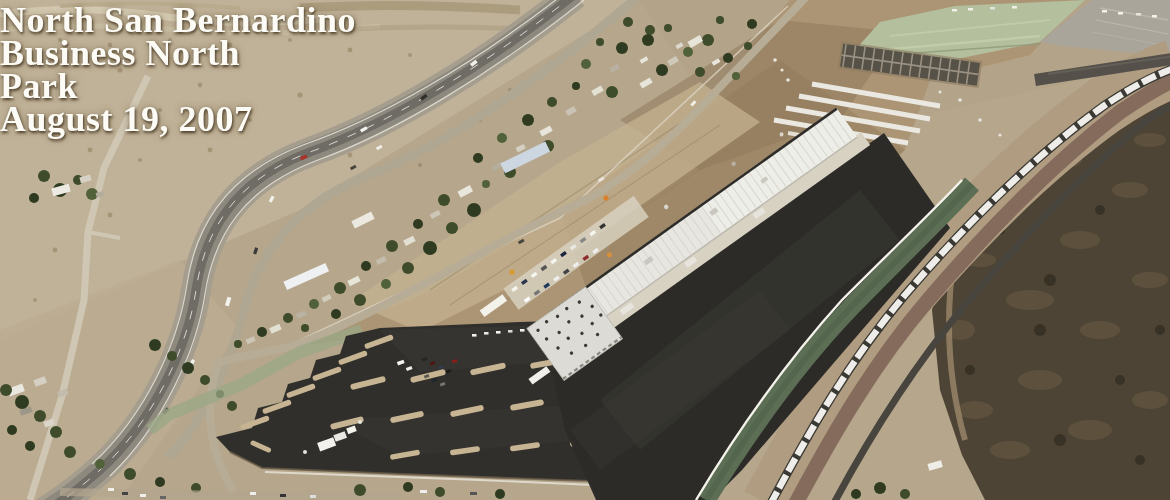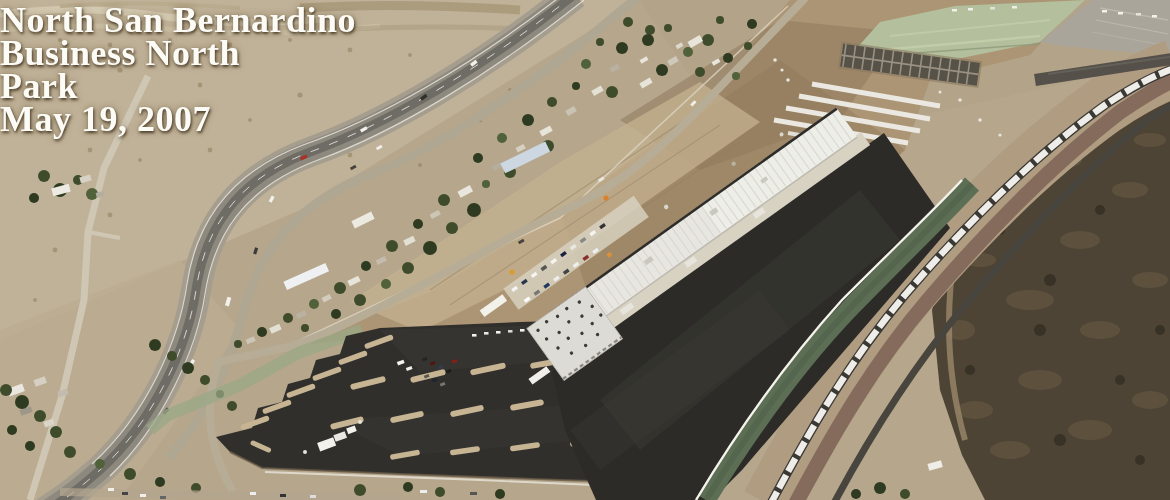--- a/index.html
+++ b/index.html
@@ -487,15 +487,15 @@
     <circle class="t2" cx="880" cy="488" r="6"></circle>
         <circle class="t1" cx="905" cy="494" r="5"></circle>
     <circle class="t2" cx="856" cy="494" r="5"></circle>
   </g>
 </svg>
 
 <div class="caption">
   <div>North San Bernardino</div>
   <div>Business North</div>
   <div>Park</div>
-  <div>May 19, 2007</div>
+  <div>August 19, 2007</div>
 </div>
 </div>
 
 </body></html>

